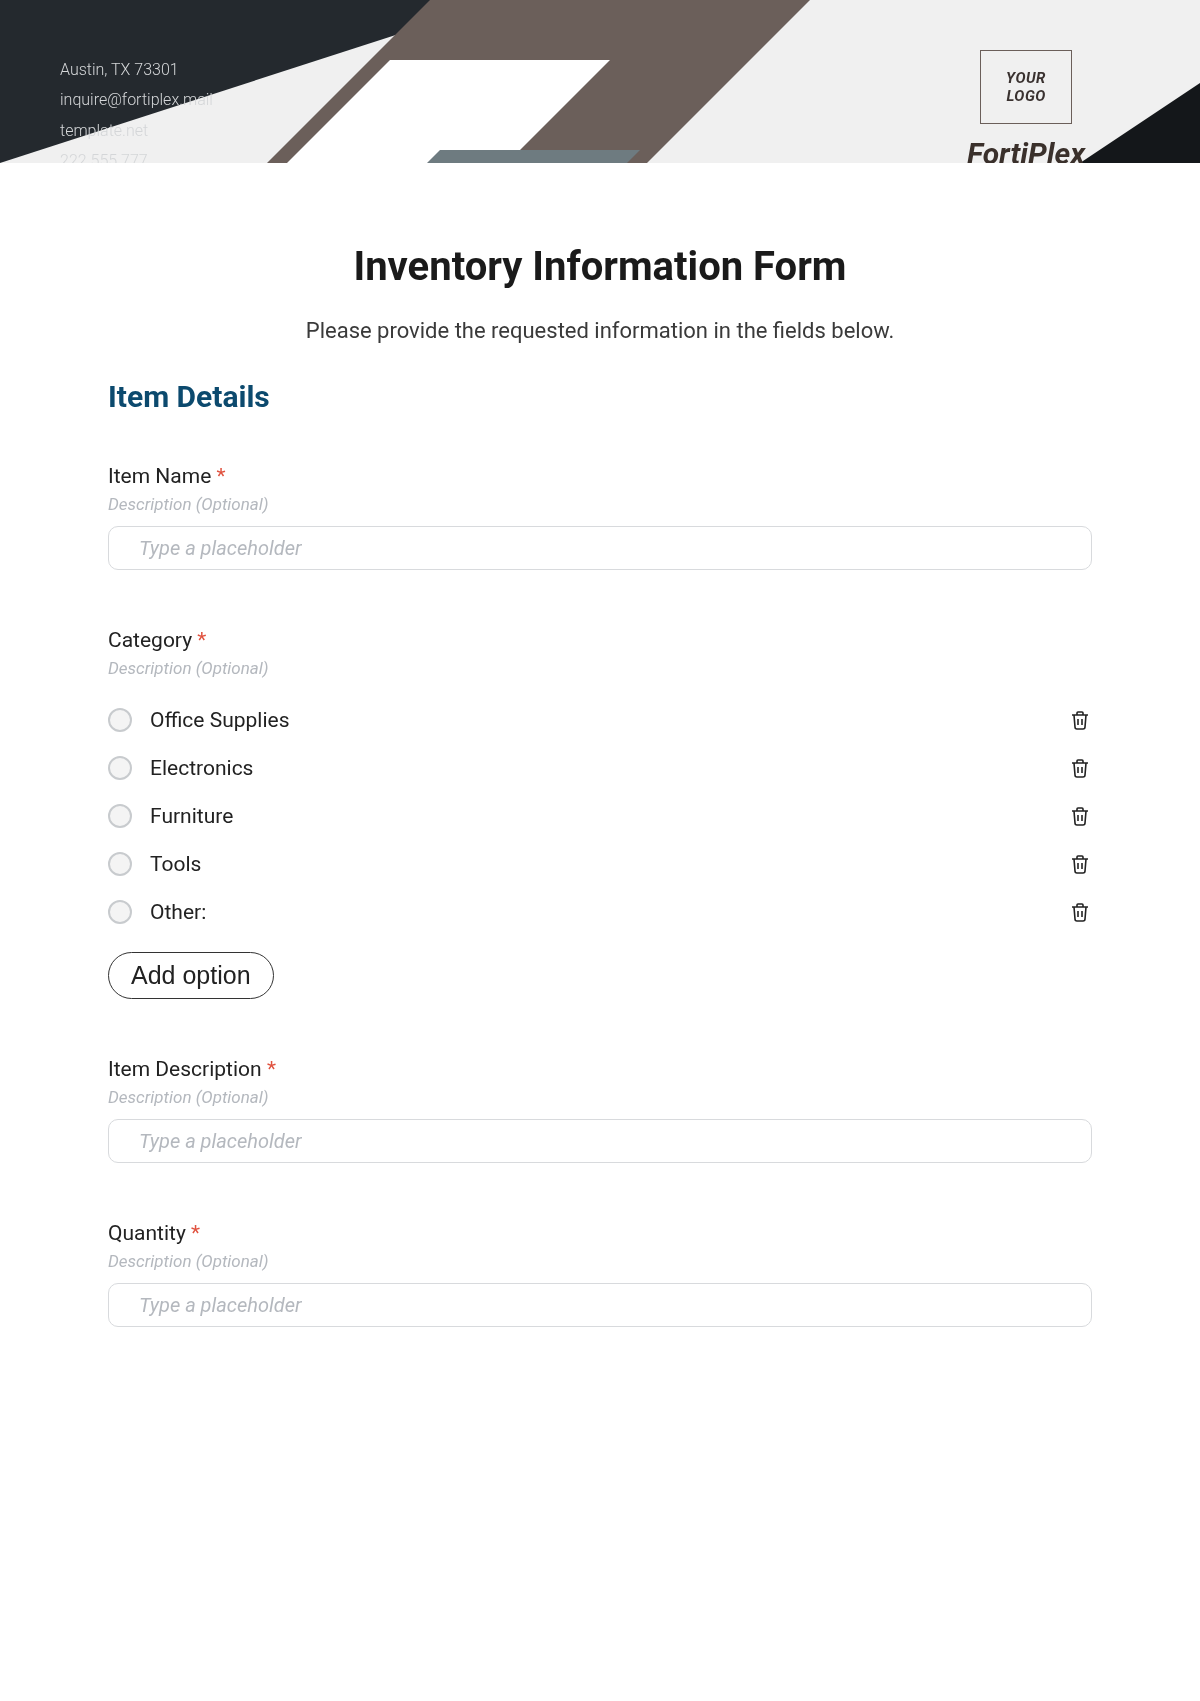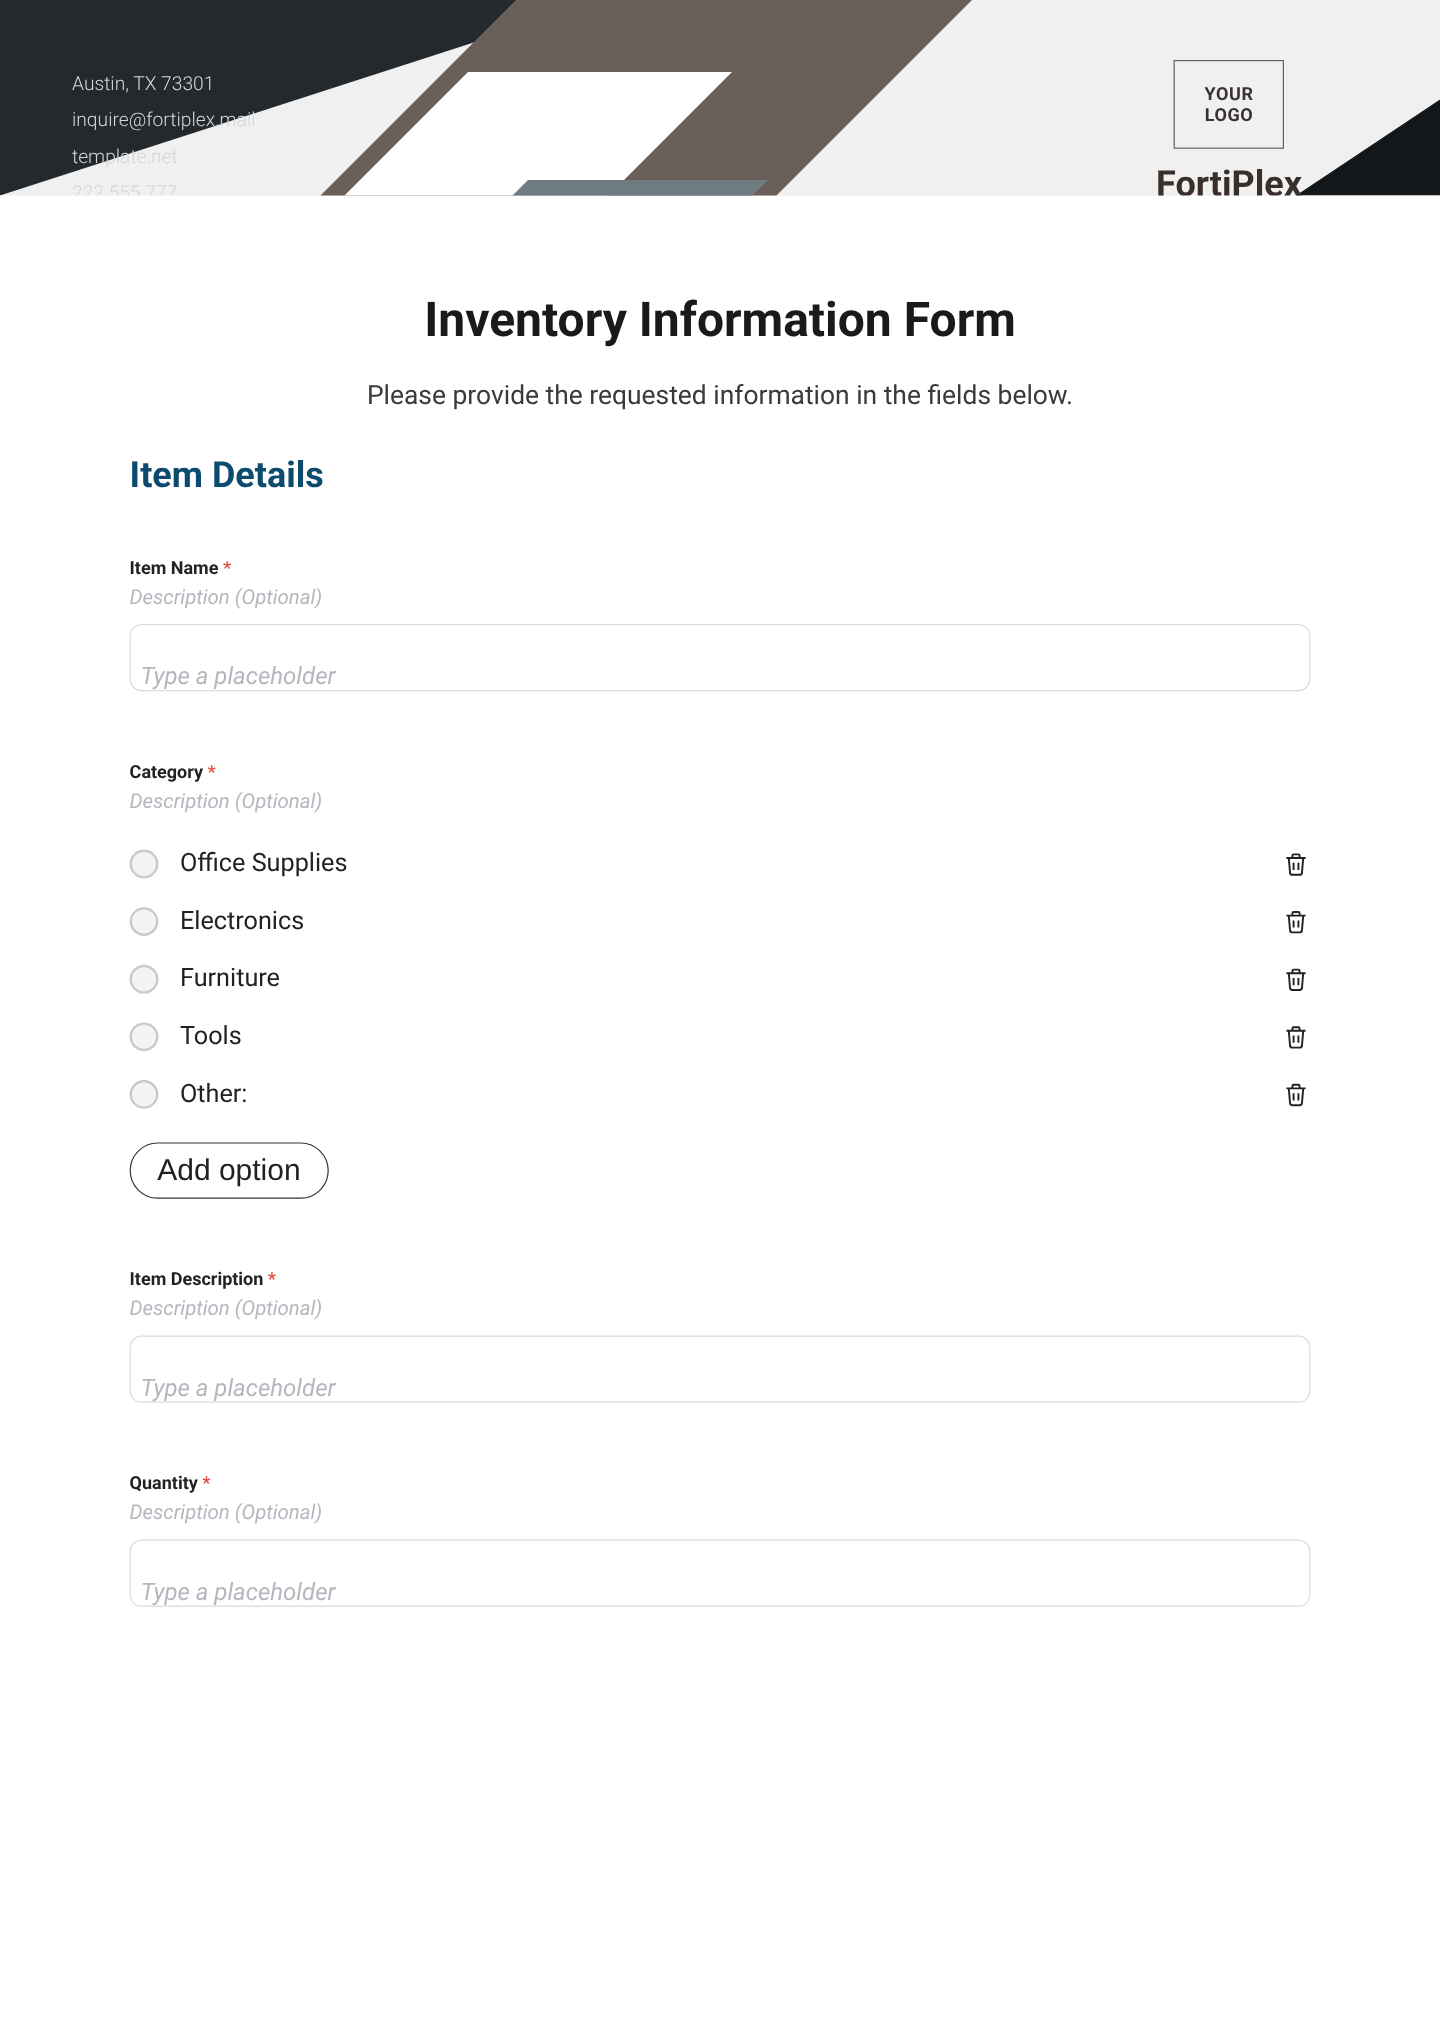--- a/index.html
+++ b/index.html
@@ -4,32 +4,32 @@
 <style>
   * { box-sizing: border-box; margin: 0; padding: 0; }
   body { font-family: -apple-system, BlinkMacSystemFont, "Segoe UI", Roboto, Arial, sans-serif; background: #fff; color: #222; width: 1200px; }
   .header { position: relative; height: 163px; background: #f0f0f0; overflow: hidden; }
   .header-dark { position: absolute; left: 0; top: 0; width: 100%; height: 100%; background: #24292e; clip-path: polygon(0 0, 42% 0, 0 100%); }
   .shape1 { position: absolute; left: 330px; top: -20px; width: 380px; height: 240px; background: #6b5f5a; transform: skewX(-45deg); }
   .shape2 { position: absolute; left: 300px; top: 60px; width: 220px; height: 180px; background: #fff; transform: skewX(-45deg); }
   .shape3 { position: absolute; left: 380px; top: 150px; width: 200px; height: 120px; background: #6e7b80; transform: skewX(-45deg); }
   .shape-corner { position: absolute; right: 0; bottom: 0; width: 0; height: 0; border-left: 120px solid transparent; border-bottom: 80px solid #14171a; }
   .contact { position: absolute; left: 60px; top: 55px; color: #d4d6d8; font-size: 16px; line-height: 1.9; font-weight: 300; z-index: 5; }
-  .logo-block { position: absolute; right: 115px; top: 50px; text-align: center; z-index: 5; }
+  .logo-block { position: absolute; right: 115px; top: 50px; text-align: right; z-index: 5; font-style: italic; }
   .logo-box { width: 92px; height: 74px; border: 1.5px solid #6b5f5a; display: flex; align-items: center; justify-content: center; font-size: 15px; font-weight: 700; color: #3a3230; line-height: 1.2; letter-spacing: .5px; margin: 0 auto 12px; }
   .brand { font-size: 30px; font-weight: 700; color: #3a302b; }
   .content { padding: 80px 108px 40px; }
   .form-title { text-align: center; font-size: 40px; font-weight: 700; color: #1a1a1a; margin-bottom: 28px; }
   .form-subtitle { text-align: center; font-size: 22px; color: #3a3a3a; margin-bottom: 36px; }
   .section-title { font-size: 30px; font-weight: 700; color: #0c4a6e; margin-bottom: 50px; }
   .field { margin-bottom: 58px; }
-  .field-label { font-size: 15px; font-weight: 700; color: #222; margin-bottom: 6px; }
+  .field-label { font-size: 21px; font-weight: 400; color: #222; margin-bottom: 6px; }
   .req { color: #e0523f; }
   .desc-hint { font-size: 17px; font-style: italic; color: #b4b8be; margin-bottom: 12px; }
-  .text-input { width: 100%; height: 56px; border: 1px solid #d8dadd; border-radius: 10px; padding: 0 8px; font-size: 20px; font-style: italic; color: #b4b8be; background: #fff; display: flex; align-items: flex-end; }
+  .text-input { width: 100%; height: 44px; border: 1px solid #d8dadd; border-radius: 10px; padding: 0 30px; font-size: 20px; font-style: italic; color: #b4b8be; background: #fff; display: flex; align-items: center; }
   .options { margin-top: 18px; }
   .option-row { display: flex; align-items: flex-end; justify-content: space-between; padding: 12px 0; }
   .option-left { display: flex; align-items: center; gap: 18px; }
   .radio { width: 24px; height: 24px; border: 2px solid #c8cbce; border-radius: 50%; background: #f4f4f4; flex-shrink: 0; }
   .option-label { font-size: 21px; color: #222; }
   .trash { width: 24px; height: 24px; flex-shrink: 0; cursor: pointer; }
   .add-option { margin-top: 16px; display: inline-block; border: 1.5px solid #333; border-radius: 999px; padding: 8px 22px; font-size: 25px; color: #222; background: #fff; cursor: pointer; }
 </style>
 </head>
 <body>

